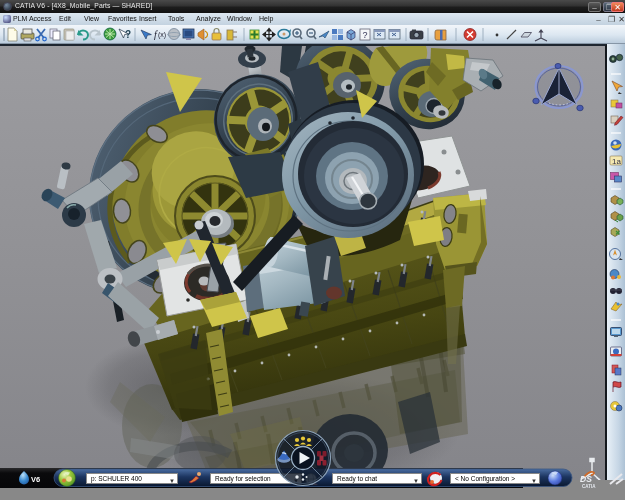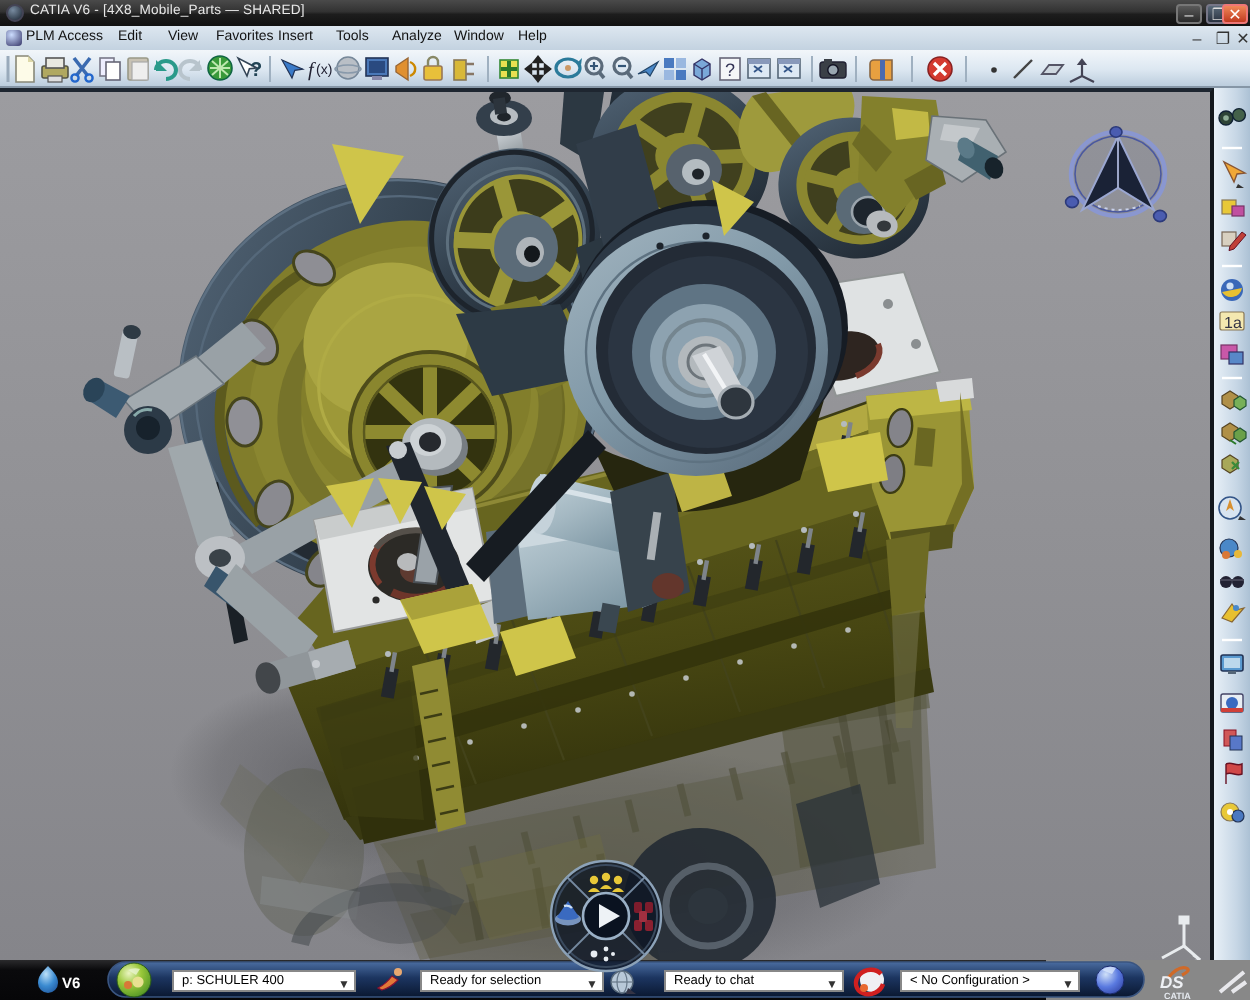--- a/index.html
+++ b/index.html
@@ -28,21 +28,21 @@
   border-bottom:1px solid #8696a6; }
 
 #viewport { position:absolute; left:0; top:44px; width:607px; height:436px;
   background:linear-gradient(#9c9ca0 0%, #919195 50%, #85858a 100%);
   border-top:2px solid #1e2630; border-right:2px solid #14181d; }
 
 #rtoolbar { position:absolute; left:607px; top:44px; width:19px; height:436px;
   background:linear-gradient(90deg,#e8f0f7 0%, #c6d6e5 60%, #a8bed2 100%); }
 
 #taskbar { position:absolute; left:0; top:468px; width:523px; height:20px;
-  background:linear-gradient(#2a2a2c 0%, #0a0a0c 25%, #060608 100%);margin-top:12px; }
+  background:linear-gradient(#2a2a2c 0%, #0a0a0c 25%, #060608 100%); }
 .combo { position:absolute; top:5px; height:11px; background:#fff; border:1px solid #888;
   font-size:6.5px; color:#000; line-height:10px; padding-left:4px; }
 .combo .arr { position:absolute; right:2px; top:2px; font-size:6px; color:#333; }
 </style>
 </head>
 <body>
 <div id="page">
   <div id="titlebar">
     <div class="ticon"></div>
     <div class="ttext">CATIA V6 - [4X8_Mobile_Parts — SHARED]</div>

